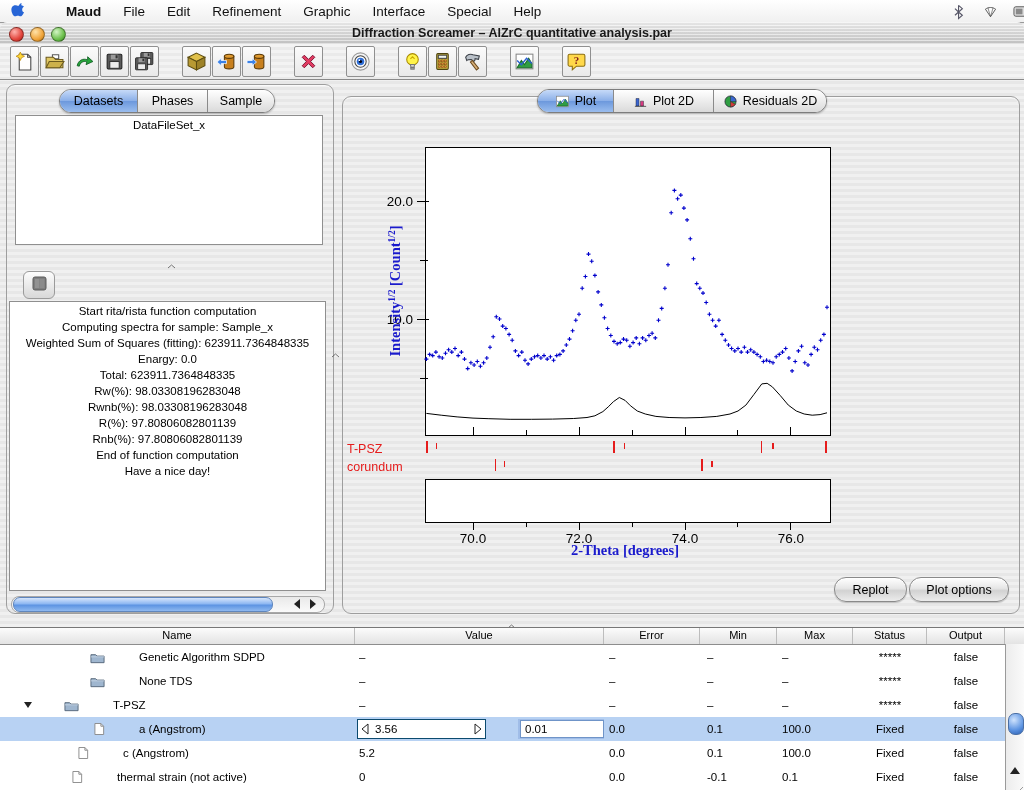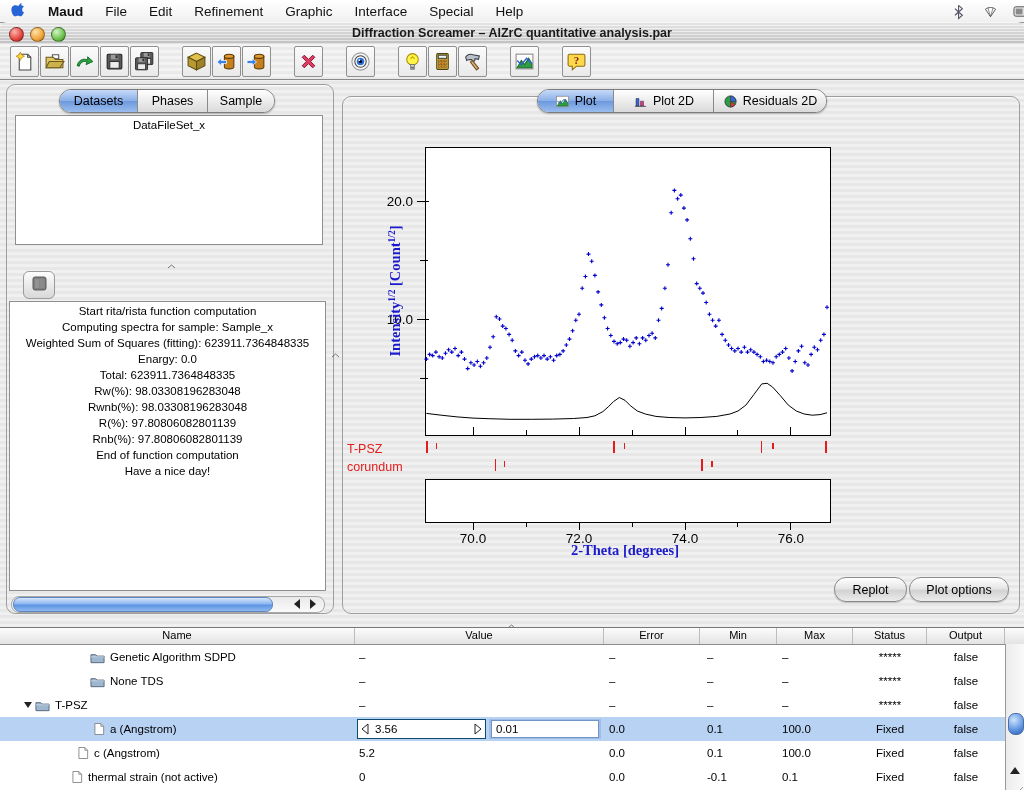--- a/index.html
+++ b/index.html
@@ -2,21 +2,21 @@
 <html><head>
 <meta charset="utf-8">
 <style>
   html,body{margin:0;padding:0;width:1024px;height:790px;overflow:hidden;
     font-family:"Liberation Sans",sans-serif;background:#e8e8e8;}
   #app{position:relative;width:1024px;height:790px;
     background:repeating-linear-gradient(180deg,#f0f0f0 0 3px,#e7e7e7 3px 6px);}
   
   #menubar{position:absolute;left:0;top:0;width:1024px;height:22px;
     background:linear-gradient(#ffffff,#f0f0f0);border-bottom:1px solid #999;
-    display:flex;align-items:center;font-size:13.5px;color:#111;overflow:hidden;}
+    display:flex;align-items:center;font-size:13.5px;color:#111;overflow:hidden;gap:18px;}
   .menu-item{padding:0 11px;height:22px;display:flex;align-items:center;}
   .menu-item.bold{font-weight:bold;}
   #menu-right{margin-left:auto;display:flex;align-items:center;gap:14px;padding-right:2px;}
   
   #titlebar{position:absolute;left:0;top:22px;width:1024px;height:22px;
     background:repeating-linear-gradient(180deg,rgba(255,255,255,.45) 0 1px,rgba(0,0,0,0.04) 1px 3px),linear-gradient(#efefef,#c8c8c8);
     border-bottom:1px solid #9a9a9a;border-radius:7px 7px 0 0;}
   #window-title{position:absolute;left:0;right:0;top:4px;text-align:center;
     font-size:12.5px;font-weight:600;color:#1a1a1a;}
   .traffic{position:absolute;top:4.5px;width:13px;height:13px;border-radius:50%;border:1px solid rgba(0,0,0,.35);}
@@ -62,21 +62,21 @@
   .aqua-btn{position:absolute;height:23px;border:1px solid #8a8a8a;border-radius:12px;
     background:linear-gradient(180deg,#ffffff 0%,#e6e6e6 45%,#d2d2d2 55%,#ececec 100%);
     font-size:12.5px;color:#000;display:flex;align-items:center;justify-content:center;
     box-shadow:0 1px 1px rgba(0,0,0,.2), inset 0 1px 0 #fff;}
   
   #param-table{position:absolute;left:0;top:627px;width:1024px;height:163px;background:#fff;border-top:1px solid #777;box-sizing:border-box;}
   #table-header{display:flex;height:16px;background:linear-gradient(180deg,#fcfcfc,#e3e3e3);border-bottom:1px solid #8d8d8d;}
   .th-cell{font-size:11px;color:#000;text-align:center;border-right:1px solid #bdbdbd;box-sizing:border-box;line-height:15px;overflow:hidden;}
   .t-row{display:flex;height:24px;align-items:center;font-size:11.5px;color:#000;}
   .t-row.selected{background:#b8d2f3;}
-  .t-cell{box-sizing:border-box;overflow:hidden;white-space:nowrap;}
+  .t-cell{box-sizing:border-box;overflow:hidden;white-space:nowrap;gap:29px;}
   .name-cell{display:flex;align-items:center;}
   .disclosure{width:0;height:0;border-left:4.5px solid transparent;border-right:4.5px solid transparent;border-top:6px solid #222;margin-right:3px;}
   .tree-icon{margin-right:5px;flex:none;display:flex;}
   .stepper-group{display:flex;align-items:center;border:1px solid #0c4a6e;background:#fff;height:20px;box-sizing:border-box;justify-content:space-between;}
   .stepper-btn{width:14px;height:18px;display:flex;align-items:center;justify-content:center;background:#fff;}
   .stepper-field{width:96px;font-size:11.5px;padding-left:3px;}
   .err-field{width:108px;height:18px;border:1px solid #6f94c8;box-shadow:0 0 0 2px rgba(130,165,220,.45);
     background:#fff;font-size:11.5px;display:flex;align-items:center;padding-left:4px;box-sizing:border-box;margin-left:5px;}
   #v-scrollbar{position:absolute;right:0;top:16px;width:19px;height:147px;border-left:1px solid #9a9a9a;
     background:linear-gradient(90deg,#ececec,#fafafa);box-sizing:border-box;}

